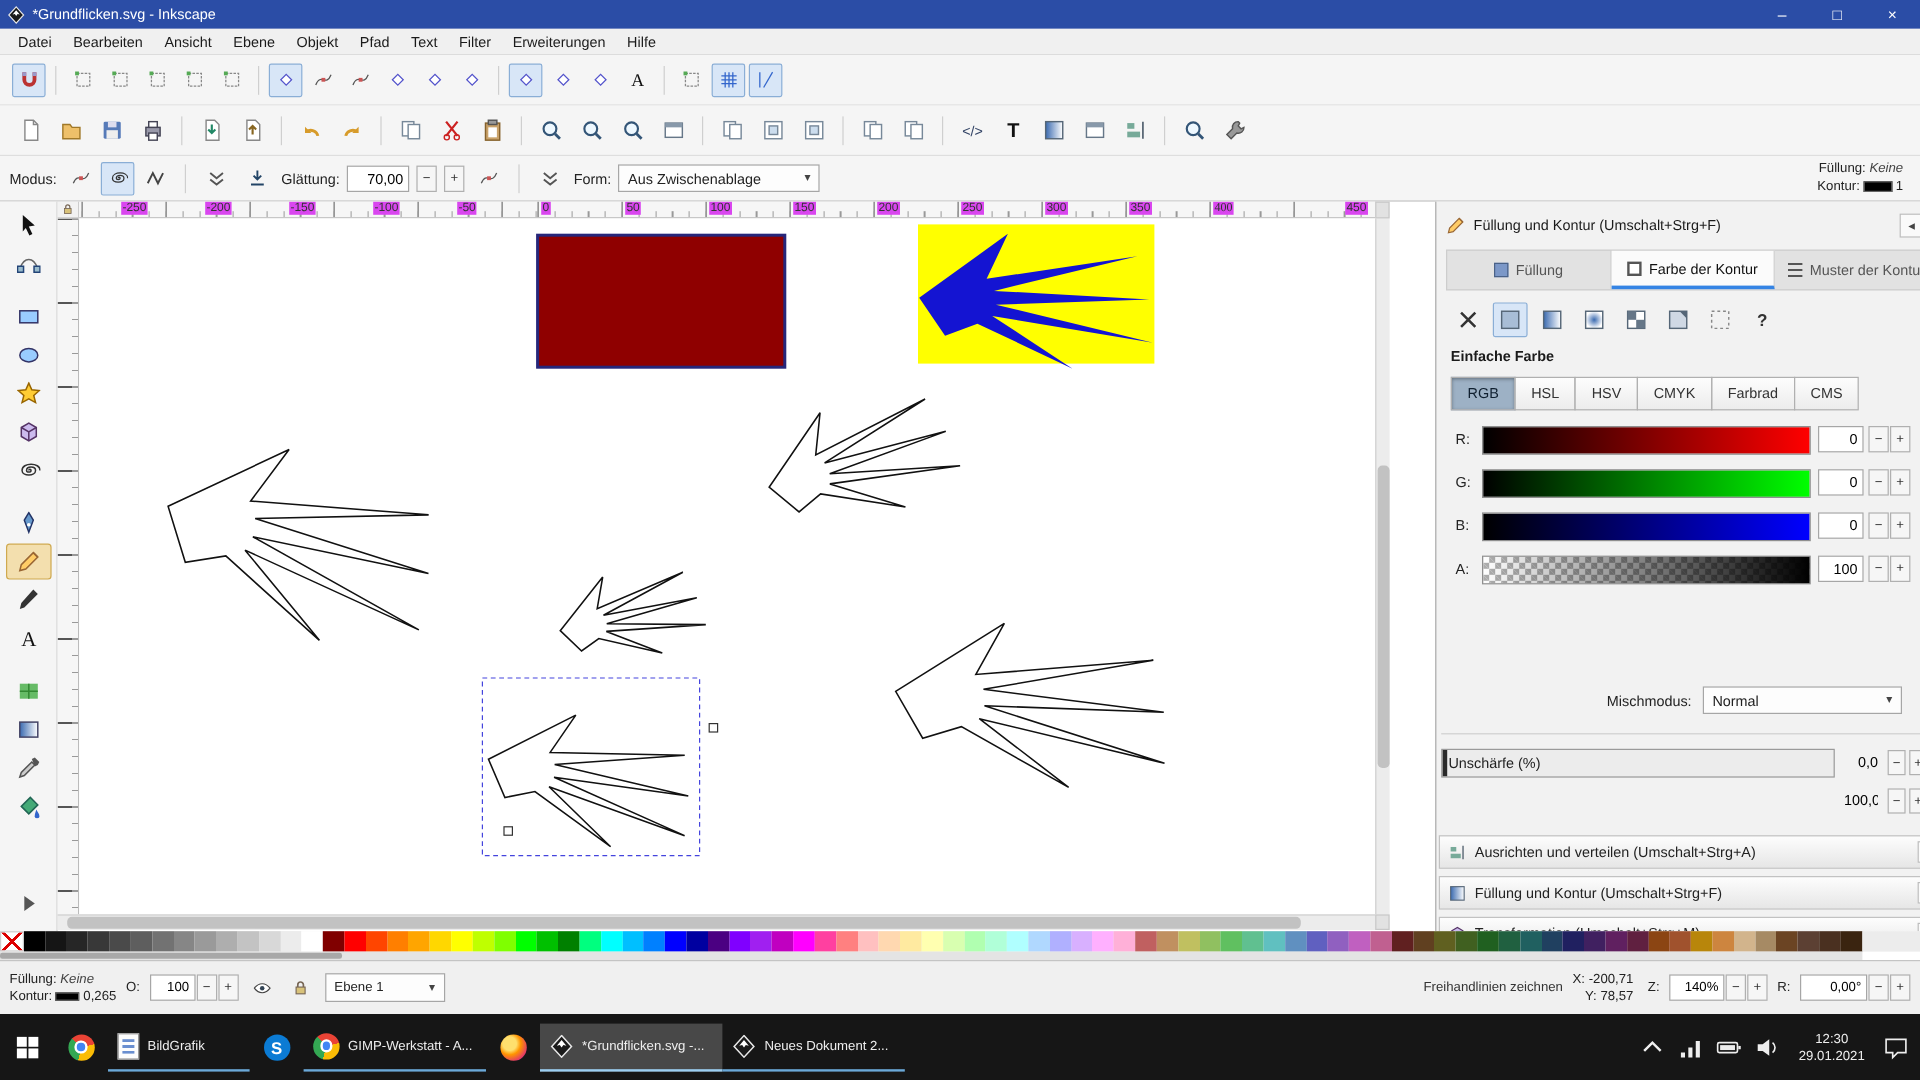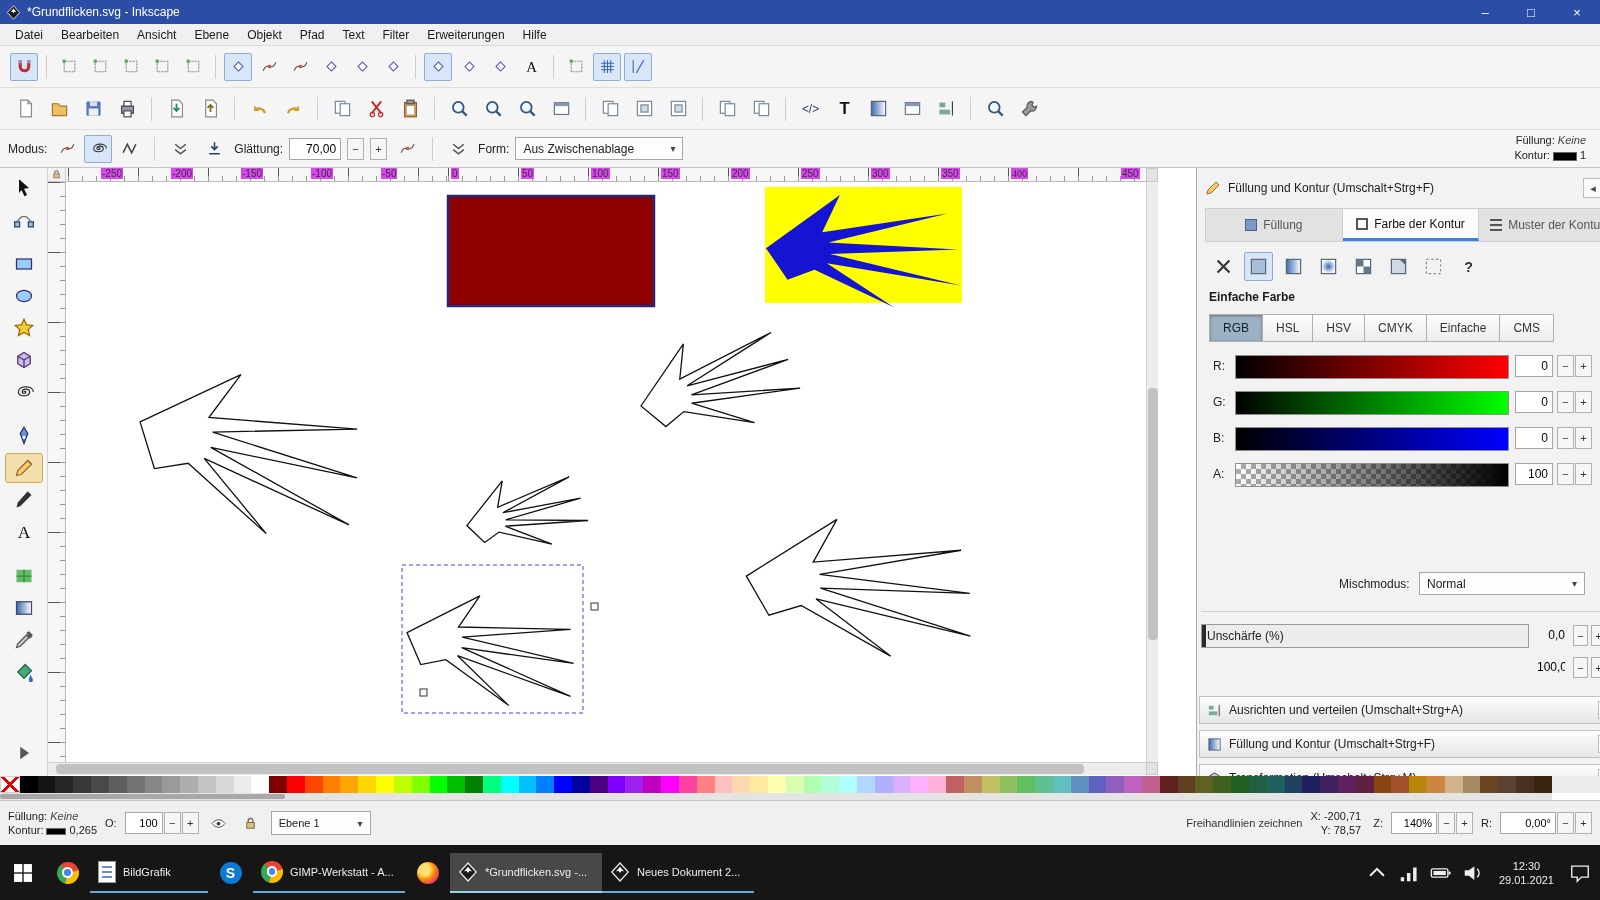--- a/index.html
+++ b/index.html
@@ -944,21 +944,21 @@
           <use href="#i-help"></use>
         </svg>
       </button>
     </div>
   <div id="paint-label">Einfache Farbe</div>
   <div id="cstabs">
       <button class="cstab active">RGB</button>
       <button class="cstab">HSL</button>
       <button class="cstab">HSV</button>
       <button class="cstab">CMYK</button>
-      <button class="cstab">Einfache</button>
+      <button class="cstab">Farbrad</button>
       <button class="cstab">CMS</button>
     </div>
 
   <div class="srow" style="top:184px">
     <span class="slbl">R:</span>
     <div class="sbar rbar"></div>
     <input class="num w38" value="0" style="">
     <button class="mini m1">−</button>
     <button class="mini m2">+</button>
   </div>

